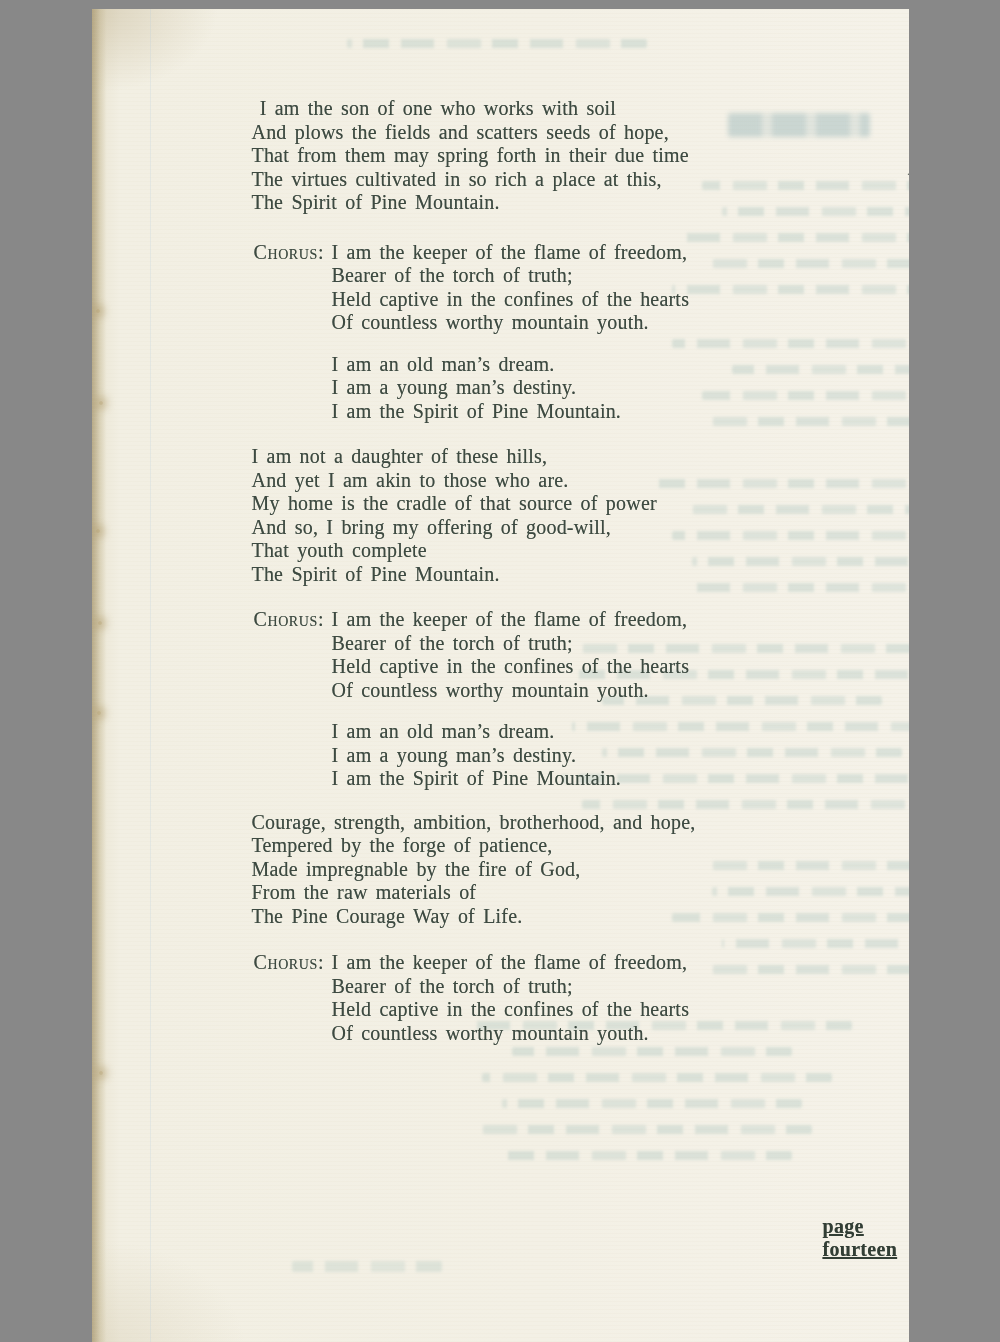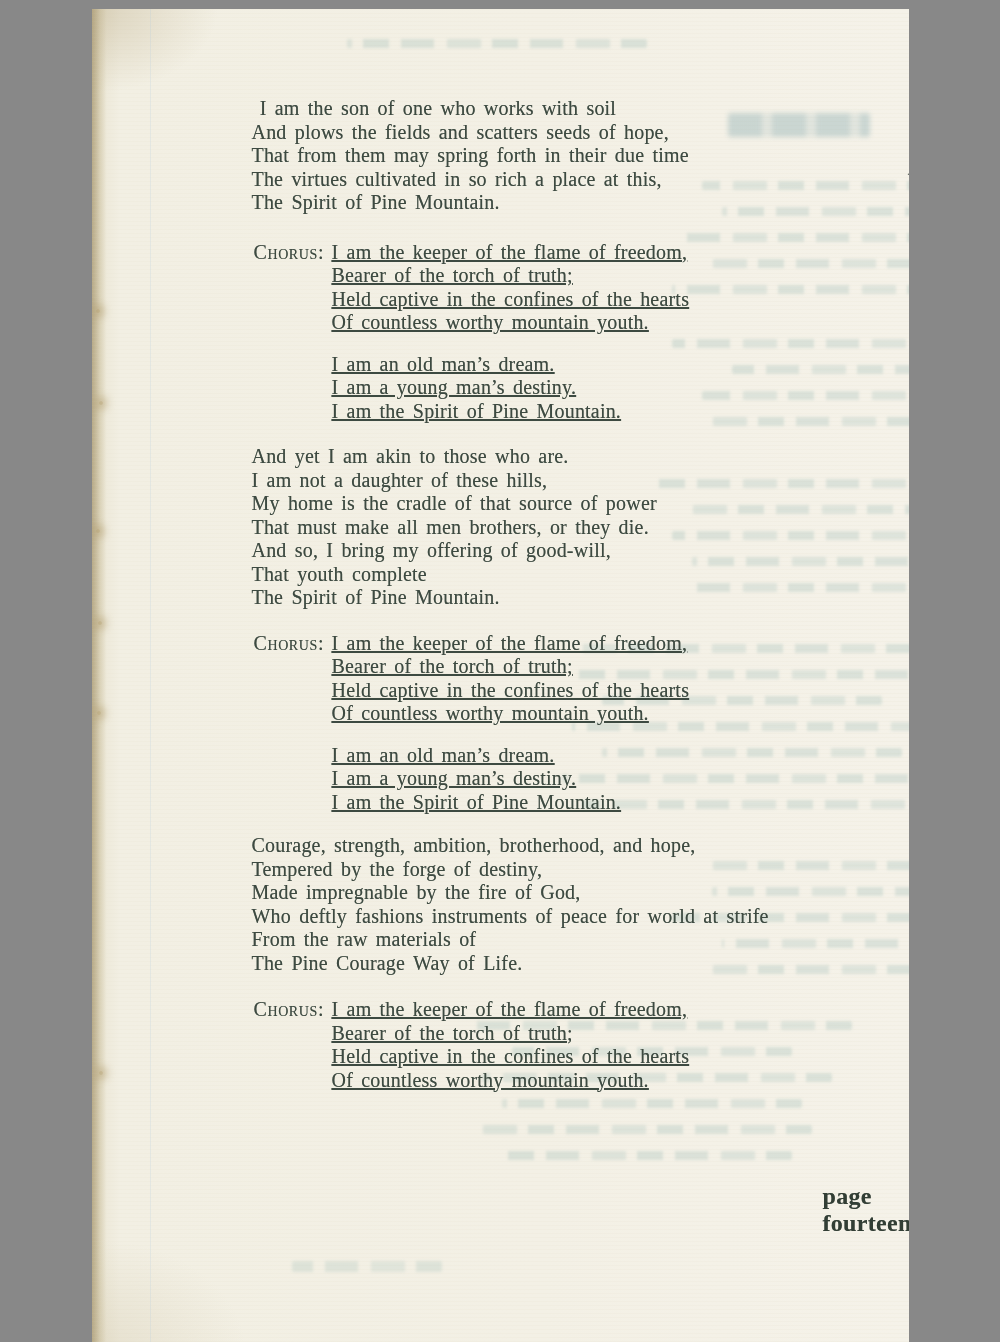--- a/index.html
+++ b/index.html
@@ -32,25 +32,25 @@
   .ghost-bold{position:absolute;height:24px;border-radius:3px;filter:blur(2.6px);opacity:.6;
     background:repeating-linear-gradient(90deg, rgba(116,158,166,.55) 0 34px, rgba(116,158,166,.25) 34px 44px);}
 
   
   .poem{position:absolute;left:160px;top:88px;width:640px;
     font-size:20px;line-height:23.5px;color:#3d4a41;
     letter-spacing:.2px;word-spacing:3px;
     text-shadow:0 0 .5px rgba(61,74,65,.55);}
   .stanza{position:relative;}
   .stanza .line{white-space:pre;}
-  .stanza.chorus .lines,.stanza.chorus-cont .lines{padding-left:80px;text-decoration:underline;}
+  .stanza.chorus .lines,.stanza.chorus-cont .lines{padding-left:80px;}
   .chorus-label{position:absolute;left:2px;top:0;font-variant:small-caps;letter-spacing:.6px;}
 
-  .footer{position:absolute;left:731px;top:1174px;font-size:24px;font-weight:bold;
-    color:#323e35;letter-spacing:.3px;text-shadow:0 0 .5px rgba(50,62,53,.5);}
+  .footer{position:absolute;left:731px;top:1206px;font-size:20px;font-weight:bold;
+    color:#323e35;letter-spacing:.3px;text-shadow:0 0 .5px rgba(50,62,53,.5);text-decoration:underline;}
 
   .speck{position:absolute;color:rgba(58,66,58,.75);font-size:12px;line-height:10px;}
   .corner-mark{position:absolute;left:851px;top:85px;width:8px;height:9px;
     border-top:1.6px solid rgba(70,76,66,.8);border-right:1.6px solid rgba(70,76,66,.8);}
 </style>
 </head>
 <body>
 
 <div class="page">
 
@@ -136,24 +136,23 @@
       </div>
       <div class="stanza chorus-cont" style="margin-top: 18px;">
         <div class="lines">
           <div class="line">I am an old man’s dream.</div>
           <div class="line">I am a young man’s destiny.</div>
           <div class="line">I am the Spirit of Pine Mountain.</div>
         </div>
       </div>
       <div class="stanza verse" style="margin-top: 22px;">
         <div class="lines">
+          <div class="line">I am not a daughter of these hills,</div>
           <div class="line">And yet I am akin to those who are.</div>
-          <div class="line">I am not a daughter of these hills,</div>
           <div class="line">My home is the cradle of that source of power</div>
-          <div class="line">That must make all men brothers, or they die.</div>
           <div class="line">And so, I bring my offering of good-will,</div>
           <div class="line">That youth complete</div>
           <div class="line">The Spirit of Pine Mountain.</div>
         </div>
       </div>
       <div class="stanza chorus" style="margin-top: 22px;">
         <span class="chorus-label">Chorus:</span>
         <div class="lines">
           <div class="line">I am the keeper of the flame of freedom,</div>
           <div class="line">Bearer of the torch of truth;</div>
@@ -164,23 +163,22 @@
       <div class="stanza chorus-cont" style="margin-top: 18px;">
         <div class="lines">
           <div class="line">I am an old man’s dream.</div>
           <div class="line">I am a young man’s destiny.</div>
           <div class="line">I am the Spirit of Pine Mountain.</div>
         </div>
       </div>
       <div class="stanza verse" style="margin-top: 20px;">
         <div class="lines">
           <div class="line">Courage, strength, ambition, brotherhood, and hope,</div>
-          <div class="line">Tempered by the forge of destiny,</div>
+          <div class="line">Tempered by the forge of patience,</div>
           <div class="line">Made impregnable by the fire of God,</div>
-          <div class="line">Who deftly fashions instruments of peace for world at strife</div>
           <div class="line">From the raw materials of</div>
           <div class="line">The Pine Courage Way of Life.</div>
         </div>
       </div>
       <div class="stanza chorus" style="margin-top: 23px;">
         <span class="chorus-label">Chorus:</span>
         <div class="lines">
           <div class="line">I am the keeper of the flame of freedom,</div>
           <div class="line">Bearer of the torch of truth;</div>
           <div class="line">Held captive in the confines of the hearts</div>

